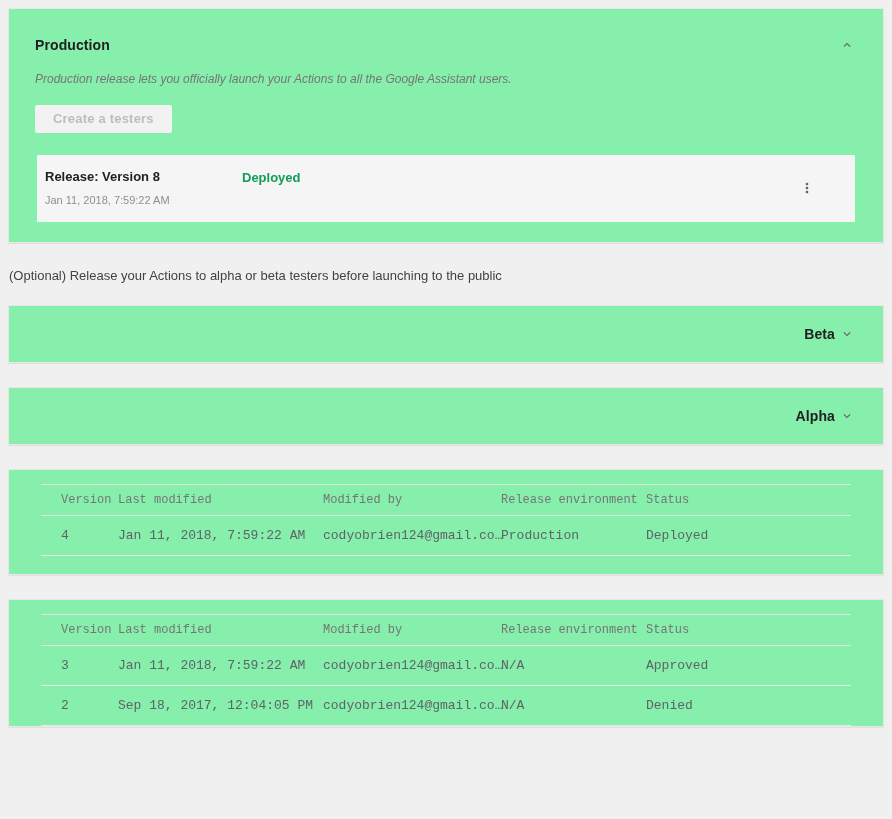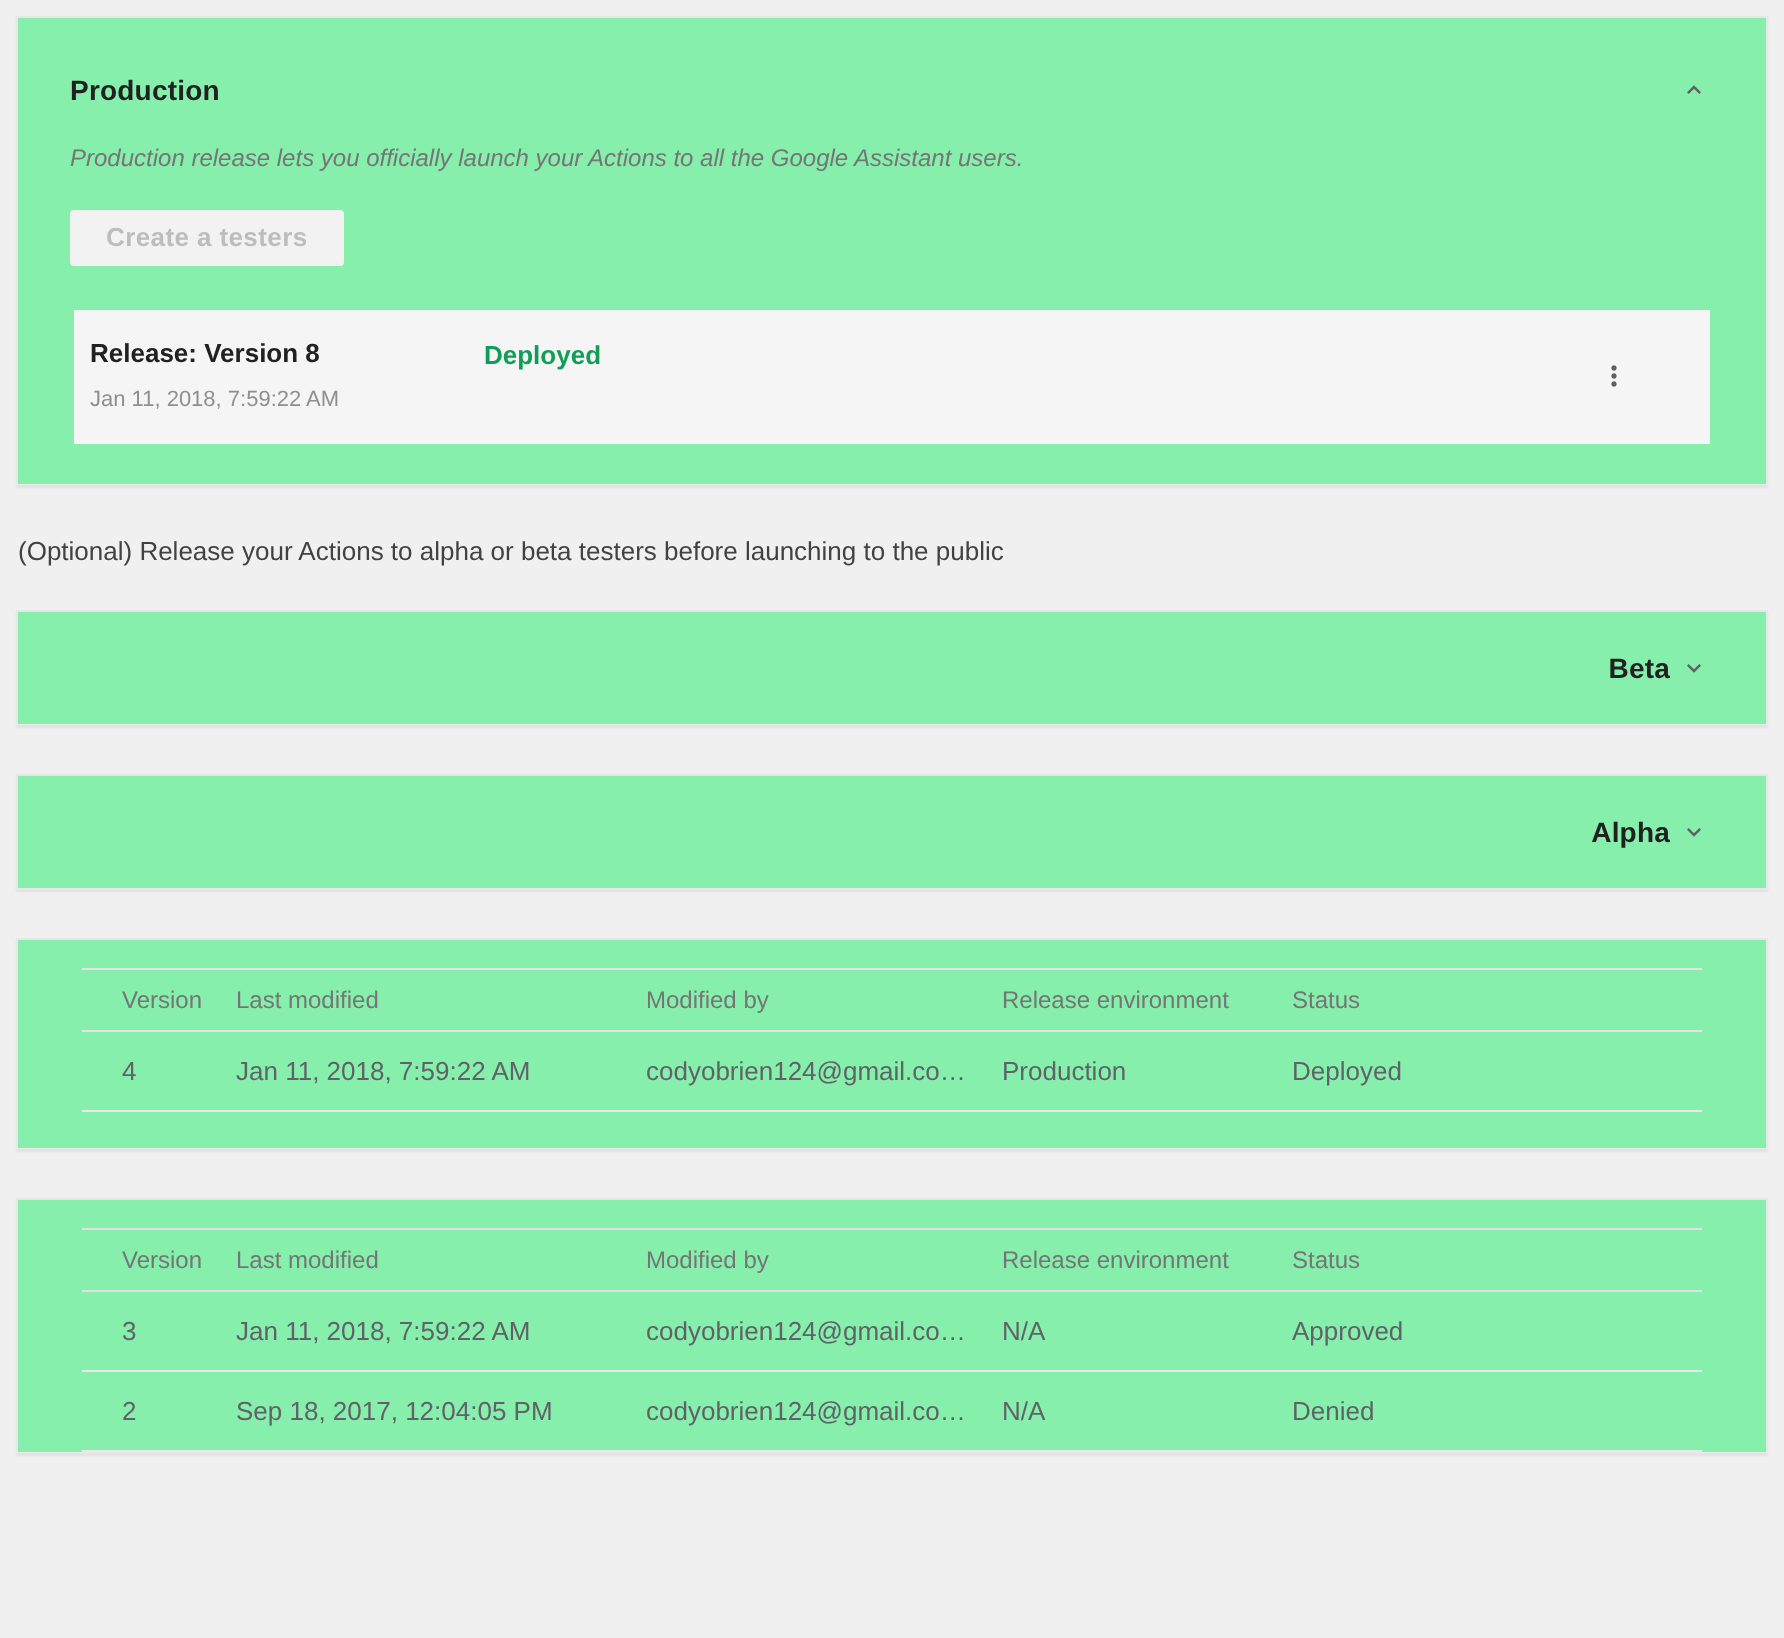--- a/index.html
+++ b/index.html
@@ -61,20 +61,21 @@
   }
   .kebab-btn svg { fill: #616161; }
   .optional-note {
     margin: 24px 8px 21px 9px;
     font-size: 13px; color: #424242; line-height: 17px;
   }
   .rel-table {
     border-collapse: collapse; table-layout: fixed;
     margin: 14px 34px 0 32px;
     width: 810px;
+    font-family: Liberation Mono, monospace;
   }
   .rel-table th {
     font-size: 12px; font-weight: 400; color: #757575;
     text-align: left; padding: 8px 8px 8px 0;
     border-top: 1px solid #e2e2e2; border-bottom: 1px solid #e2e2e2;
   }
   .rel-table td {
     font-size: 13px; color: #5f6368;
     text-align: left; padding: 12px 8px 12px 0;
     border-bottom: 1px solid #e9e9e9;

